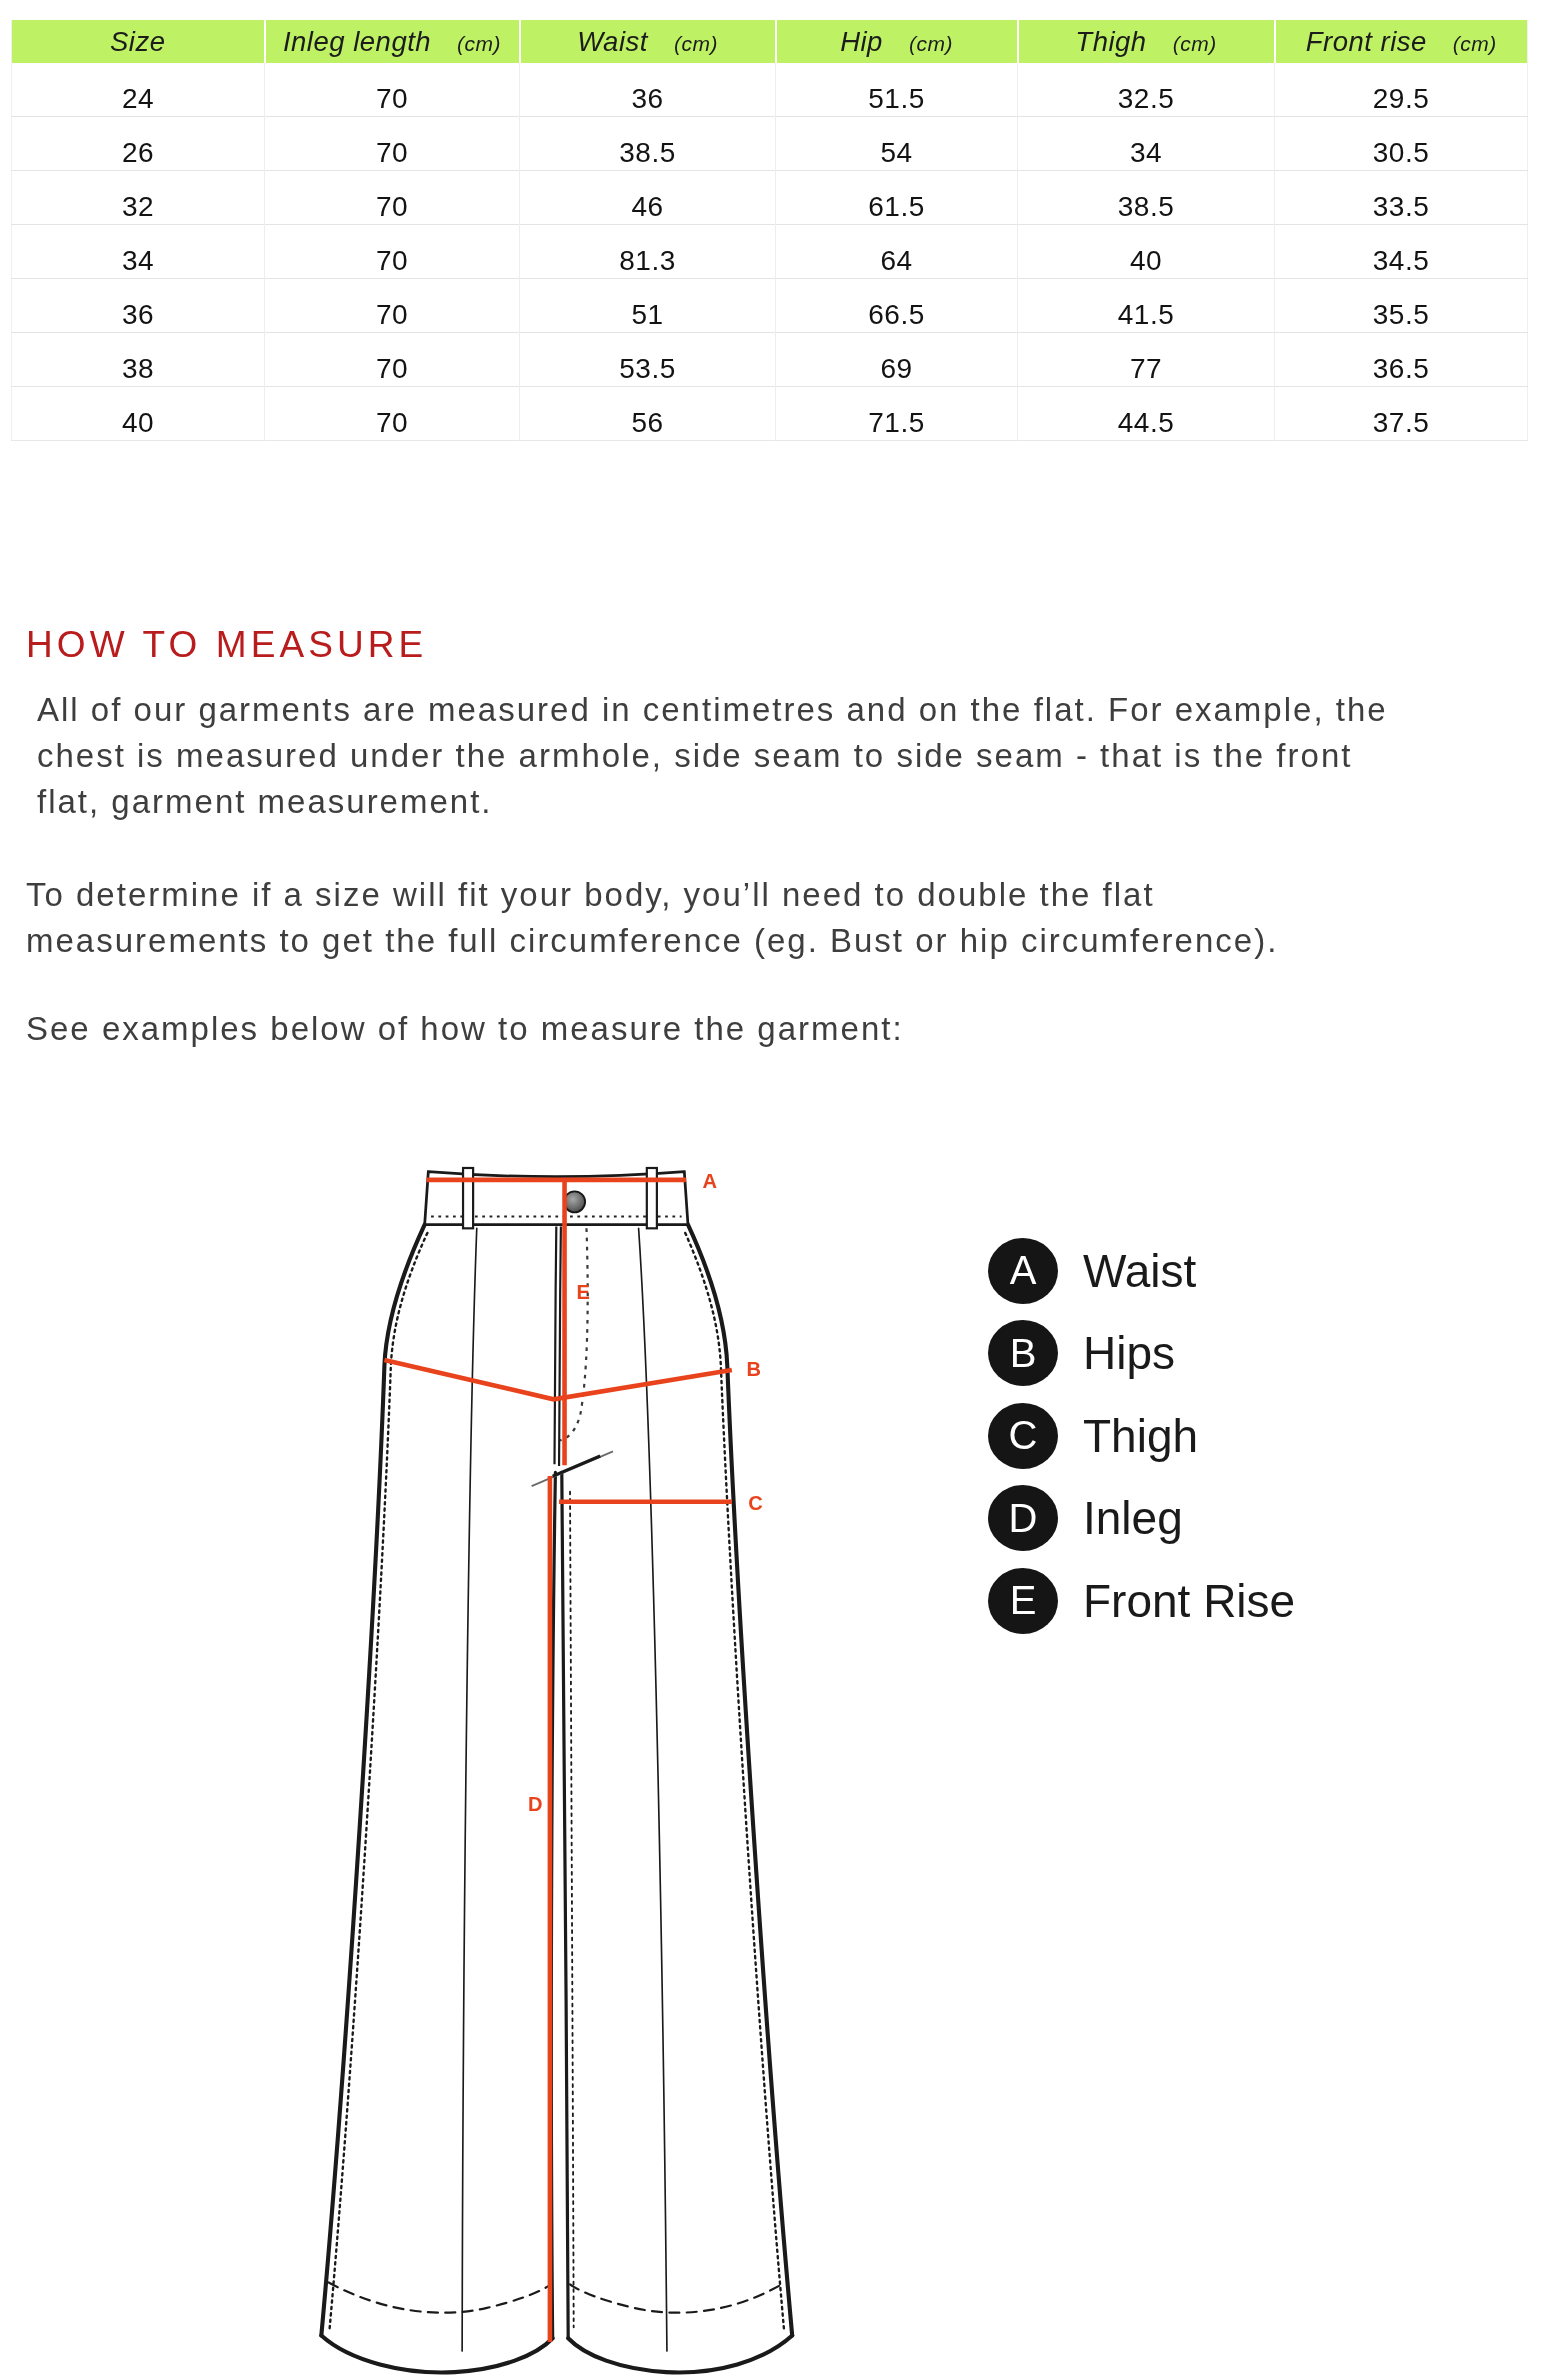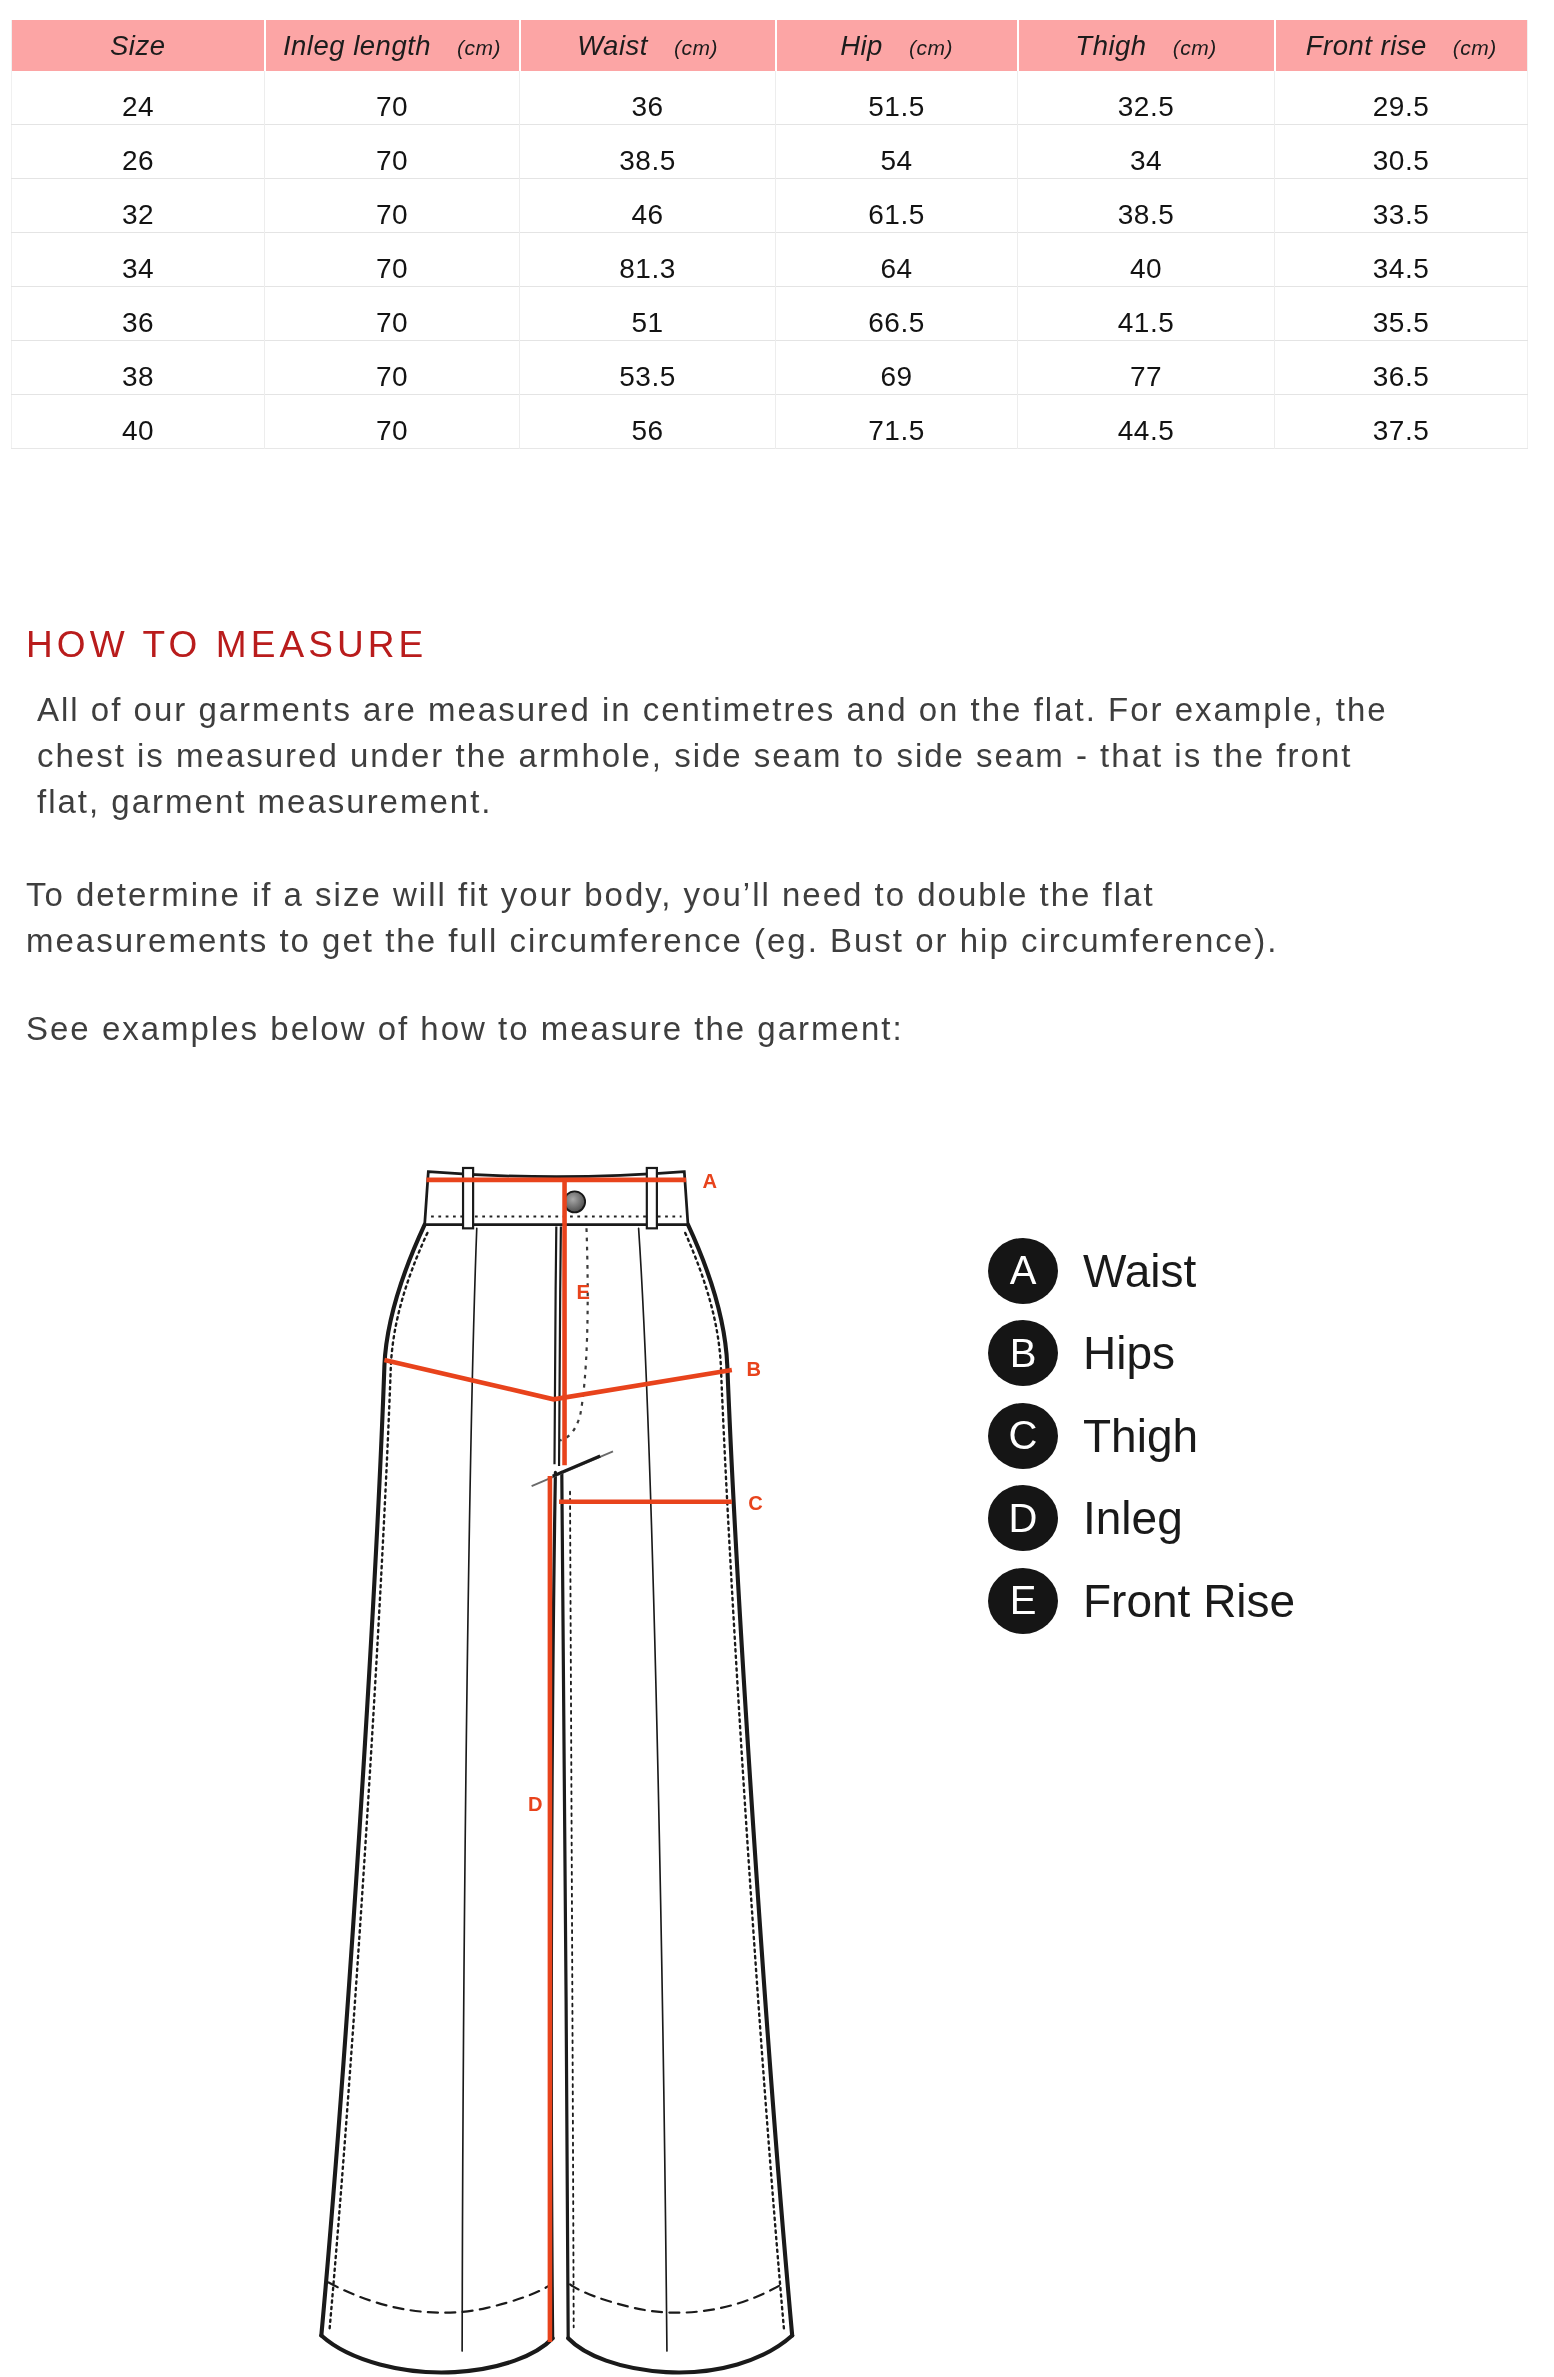--- a/index.html
+++ b/index.html
@@ -9,21 +9,21 @@
   }
 
   
   .size-table {
     position:absolute; left:11px; top:20px; width:1516px;
     border-collapse:collapse; table-layout:fixed;
     border-left:0.9px solid #f0f0f0; border-right:0.9px solid #f0f0f0;
     border-bottom:1.8px solid #e7e7e7;
   }
   .size-table thead th {
-    background:#fca5a5; height:51px; padding:0;
+    background:#bef264; height:43px; padding:0;
     font-style:italic; font-weight:400; font-size:27.5px; color:#1c1c1c;
     text-align:center; vertical-align:middle; letter-spacing:0.5px;
     border-left:2.7px solid #ffffff;
   }
   .size-table thead th:first-child { border-left:none; }
   .size-table th .unit { font-size:21px; margin-left:26px; }
   .size-table tbody tr { height:52px; }
   .size-table tbody tr + tr { border-top:1.8px solid #e4e4e4; }
   .size-table tbody td {
     text-align:center; vertical-align:top; padding-top:20px;

